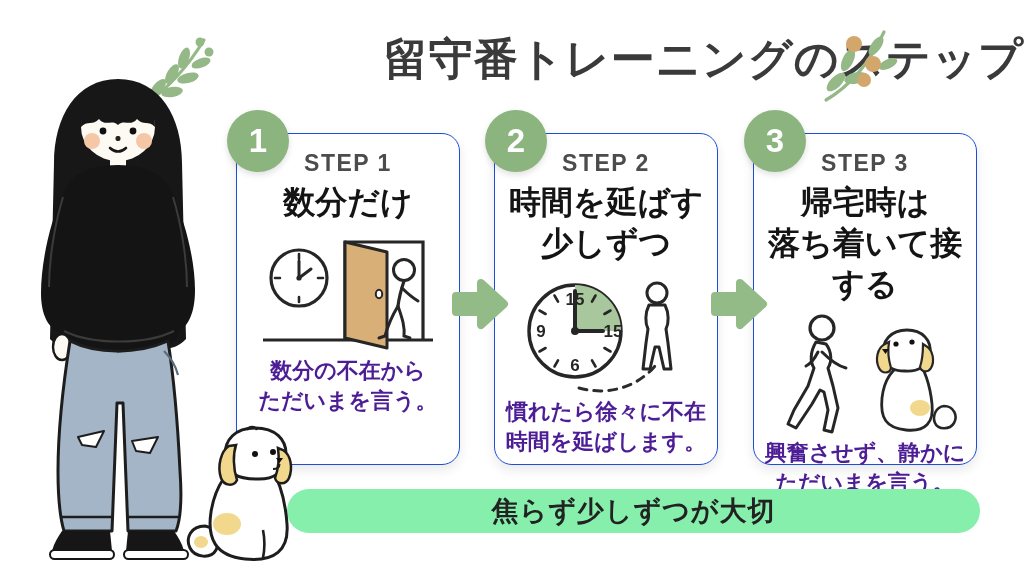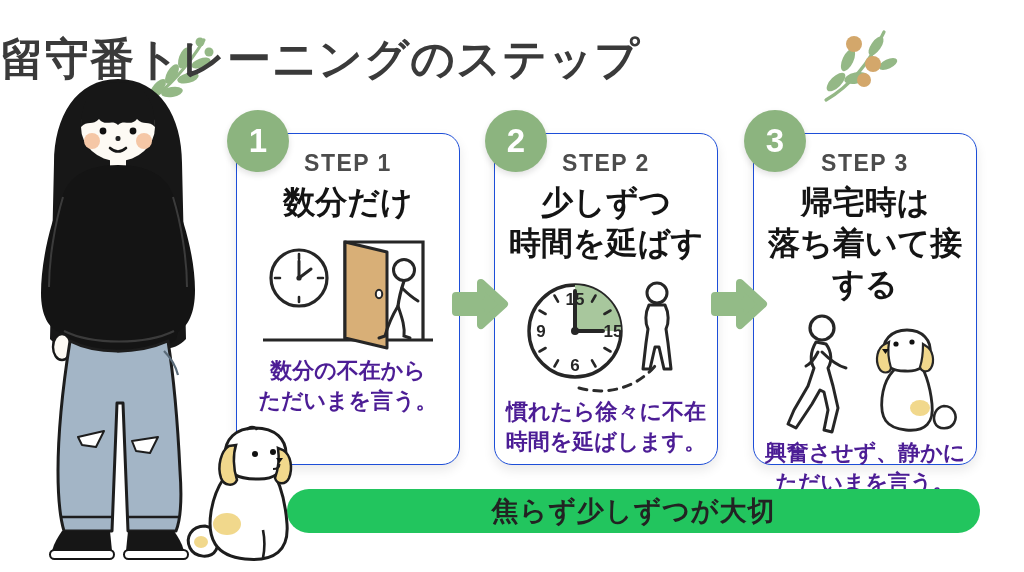--- a/index.html
+++ b/index.html
@@ -1,21 +1,21 @@
 <!DOCTYPE html>
 <html><head>
 <meta charset="utf-8">
 <style>
   html,body{margin:0;padding:0;background:#e8e8e8;}
   .stage{
     position:relative;width:1024px;height:572px;background:#ffffff;overflow:hidden;
     font-family:"Liberation Sans","DejaVu Sans",sans-serif;margin:0 auto;
   }
   .title{
-    position:absolute;top:30px;left:0;right:0;text-align:left;
+    position:absolute;top:30px;left:0;right:0;text-align:right;
     font-size:44px;font-weight:800;color:#3a3a3a;letter-spacing:1px;
   }
   .deco{position:absolute;}
   .deco-left{left:138px;top:30px;}
   .deco-right{left:812px;top:20px;}
   .girl{position:absolute;left:22px;top:73px;z-index:2;}
   .bigdog{position:absolute;left:183px;top:424px;z-index:6;}
   .card{
     position:absolute;top:133px;width:222px;height:330px;background:#fff;
     border:1px solid #1d4ed8;border-radius:18px;box-shadow:0 5px 12px rgba(0,0,0,0.09);
@@ -29,21 +29,21 @@
     box-shadow:0 3px 6px rgba(0,0,0,0.12);
   }
   .badge-1{left:227px}.badge-2{left:485px}.badge-3{left:744px}
   .step-label{margin-top:16px;font-size:23px;font-weight:800;color:#4c4c4c;letter-spacing:1.5px;}
   .step-title{margin-top:5px;font-size:32px;font-weight:800;color:#141414;line-height:1.28;}
   .icon-zone{height:130px;display:flex;align-items:center;justify-content:center;margin-top:3px;}
   .step-desc{font-size:22px;font-weight:700;color:#4c1d95;line-height:1.35;}
   .arrow{position:absolute;top:274px;z-index:3;}
   .arrow-1{left:451px}.arrow-2{left:710px}
   .banner{
-    position:absolute;left:287px;top:489px;width:693px;height:44px;background:#22c55e;
+    position:absolute;left:287px;top:489px;width:693px;height:44px;background:#86efac;
     border-radius:22px;display:flex;align-items:center;justify-content:center;z-index:5;
   }
   .banner-text{font-size:27px;font-weight:800;color:#222222;letter-spacing:1px;}
 </style>
 </head>
 <body>
 
 <div class="stage">
 
   <svg class="deco deco-left" width="80" height="80" viewBox="0 0 80 80">
@@ -149,22 +149,22 @@
     </div>
     <div class="step-desc">
       <div>数分の不在から</div>
       <div>ただいまを言う。</div>
     </div>
   </div>
 
   <div class="card card-2">
     <div class="step-label">STEP 2</div>
     <div class="step-title">
+      <div>時間を延ばす</div>
       <div>少しずつ</div>
-      <div>時間を延ばす</div>
     </div>
     <div class="icon-zone">
       <svg width="178" height="130" viewBox="0 0 178 130">
         <circle cx="58" cy="64" r="46" fill="#ffffff" stroke="#262626" stroke-width="3.4"></circle>
         <path d="M58 64 L58 18 A46 46 0 0 1 104 64 Z" fill="#a8c79d"></path>
         <g stroke="#262626" stroke-width="2.6" stroke-linecap="round">
           <line x1="58" y1="23" x2="58" y2="30" transform="rotate(30 58 64)"></line>
           <line x1="58" y1="23" x2="58" y2="30" transform="rotate(60 58 64)"></line>
           <line x1="58" y1="23" x2="58" y2="30" transform="rotate(120 58 64)"></line>
           <line x1="58" y1="23" x2="58" y2="30" transform="rotate(150 58 64)"></line>

